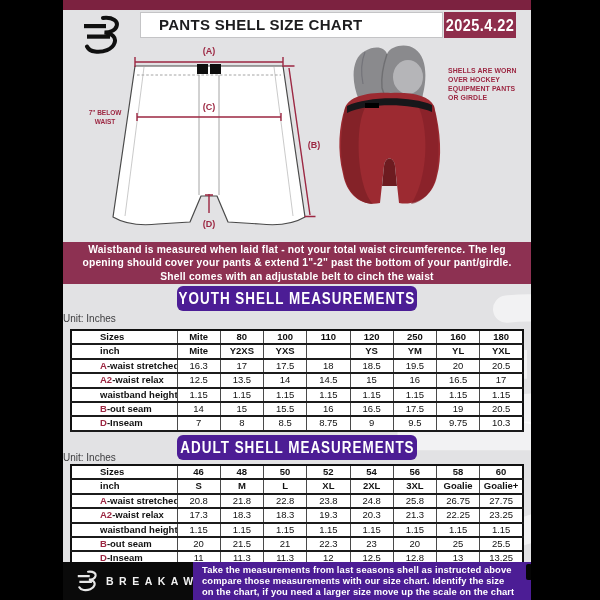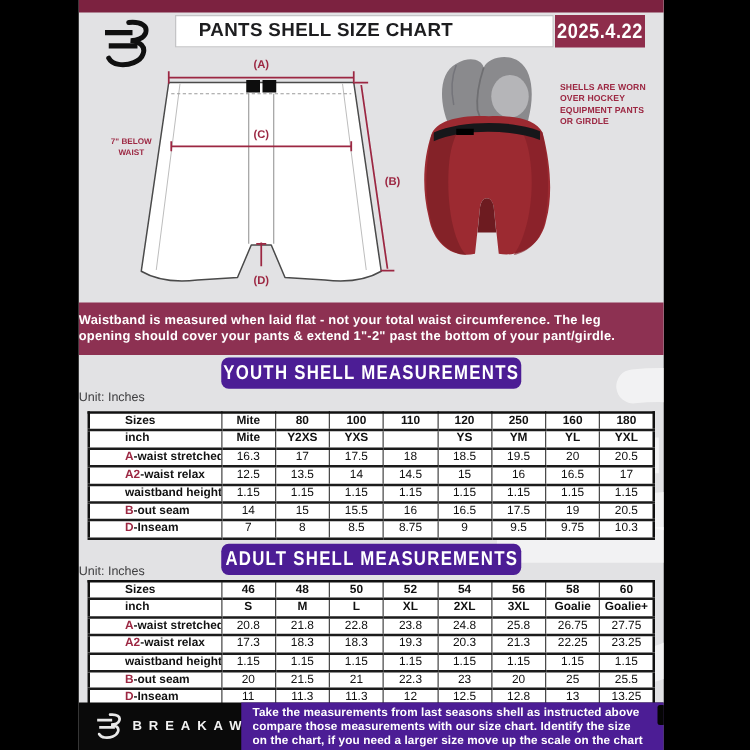--- a/index.html
+++ b/index.html
@@ -10,21 +10,21 @@
   .watermark{position:absolute;left:295px;top:275px;width:270px;height:300px;color:rgba(255,255,255,0.55);}
   .logo{position:absolute;left:20px;top:13px;width:36px;height:44px;color:#101010;}
   .titlebox{position:absolute;left:77px;top:12px;width:303px;height:26px;background:#fff;border:1px solid #c4c4c6;box-sizing:border-box;
     font-size:15px;font-weight:700;color:#1d1d1f;line-height:24px;padding-left:18px;letter-spacing:.3px;}
   .datebox{position:absolute;left:381px;top:12px;width:72px;height:26px;background:#8e2d4b;display:flex;align-items:center;justify-content:center;}
   .datebox span{color:#fff;font-weight:bold;font-size:16.5px;display:inline-block;transform:scaleX(.88);letter-spacing:.5px;}
   .shorts-svg{position:absolute;left:15px;top:45px;width:250px;height:195px;}
   .pants-svg{position:absolute;left:272px;top:44px;width:112px;height:175px;}
   .sidenote{position:absolute;left:385px;top:67px;width:78px;font-size:6.9px;font-weight:bold;color:#9c2742;line-height:1.3;letter-spacing:.1px;}
   .band{position:absolute;left:0;top:242px;width:468px;height:42px;background:#8d3152;display:flex;flex-direction:column;justify-content:center;}
-  .band div{color:#fff;font-size:10.3px;font-weight:bold;line-height:13.4px;letter-spacing:.2px;}
+  .band div{color:#fff;font-size:10.3px;font-weight:bold;text-align:center;line-height:13.4px;letter-spacing:.2px;}
   .banner{position:absolute;left:114px;width:240px;height:25px;background:#4c1d95;border-radius:6px;display:flex;align-items:center;justify-content:center;}
   .banner span{color:#fff;font-weight:bold;font-size:16px;display:inline-block;transform:scaleX(.84);letter-spacing:1.2px;white-space:nowrap;}
   .unit{position:absolute;left:0;width:468px;text-align:left;font-size:10px;color:#3d3d3f;}
   .meas{position:absolute;left:7px;width:454px;border-collapse:collapse;table-layout:fixed;background:#fff;border:2px solid #101010;}
   .meas td{border:1px solid #4a4a4a;border-bottom:2px solid #1b1b1b;font-size:9.5px;color:#111;text-align:center;padding:1px 0;line-height:10.4px;height:10px;overflow:hidden;white-space:nowrap;}
   .meas td.lbl{text-align:left;padding-left:28px;font-weight:bold;}
   .meas tr.hdr td{font-weight:bold;}
   .meas .pfx{color:#9c2742;}
   .footer{position:absolute;left:0;top:562px;width:468px;height:38px;background:#0a0a0a;}
   .brandrow{position:absolute;left:14px;top:7px;height:24px;display:flex;align-items:center;}
@@ -108,20 +108,21 @@
       <path d="M49,122 C50,112 59,112 60,122 L62,142 L47,142 Z" fill="#6d1b20"></path>
       <path d="M12,62 C34,52 76,52 97,61 L97,68 C74,59 34,59 12,69 Z" fill="#17171a"></path>
       <rect x="30" y="59" width="14" height="5" fill="#000"></rect>
     </svg>
 
     <div class="sidenote">SHELLS ARE WORN OVER HOCKEY EQUIPMENT PANTS OR GIRDLE</div>
 
     <div class="band">
       <div>Waistband is measured when laid flat - not your total waist circumference. The leg</div>
       <div>opening should cover your pants &amp; extend 1"-2" past the bottom of your pant/girdle.</div>
+      <div>Shell comes with an adjustable belt to cinch the waist</div>
     </div>
 
     <div class="banner" style="top:286px;">
       <span>YOUTH SHELL MEASUREMENTS</span>
     </div>
     <div class="unit" style="top:313px;">Unit: Inches</div>
     <table class="meas" style="top:329px;">
       <colgroup>
           <col style="width:106px">
           <col>

